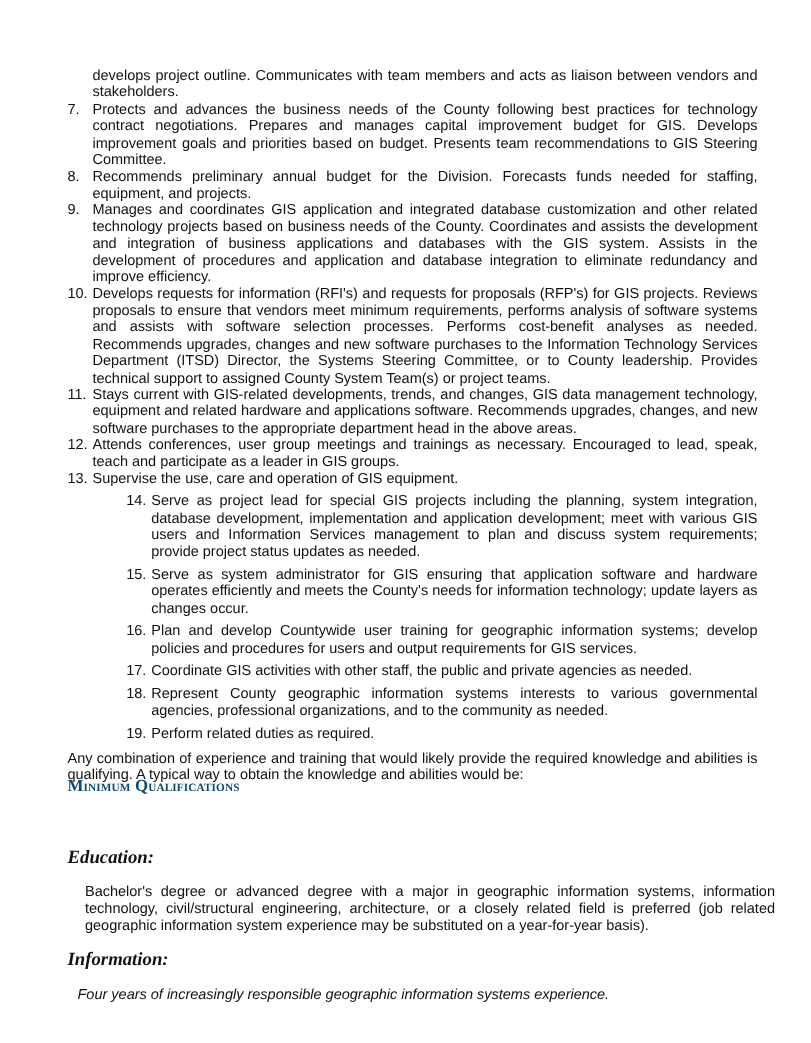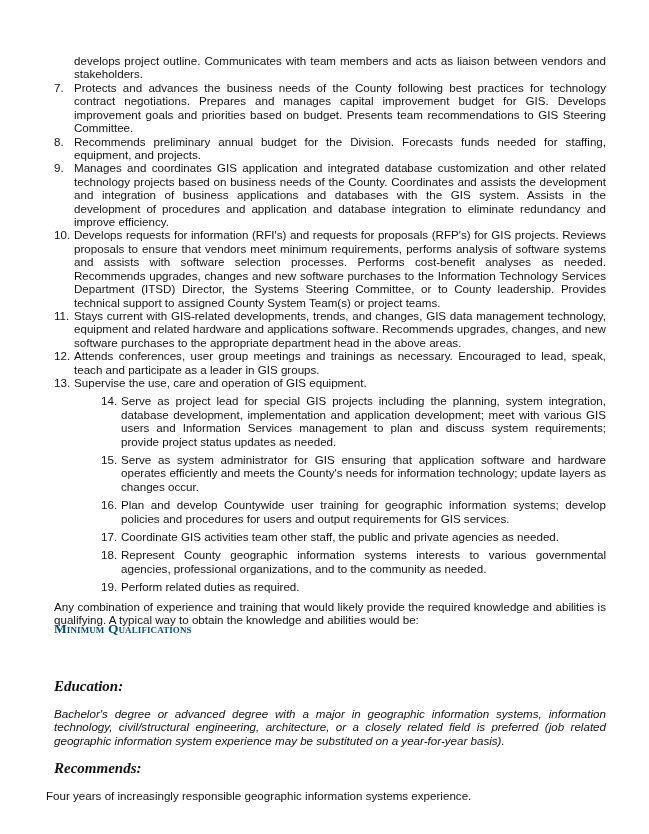--- a/index.html
+++ b/index.html
@@ -85,31 +85,31 @@
       font-family: "Liberation Serif", serif;
       font-weight: bold;
       font-style: italic;
       font-size: 15px;
       color: #111111;
     }
     .edu-heading { top: 678px; }
     .exp-heading { top: 760px; }
     .edu-text {
       position: absolute;
-      left: 54px;
+      left: 68px;
       top: 707px;
       width: 552px;
-      font-style: italic;
     }
     .exp-text {
       position: absolute;
-      left: 46px;
+      left: 62px;
       top: 789px;
       width: 544px;
       text-align: left;
+      font-style: italic;
     }
   </style>
 </head>
 <body>
 
 <div class="page">
 
   <p class="body-text cont" style="margin:0;">develops project outline. Communicates with team members and acts as liaison between vendors and stakeholders.</p>
 
   <ol class="duties body-text">
@@ -148,37 +148,37 @@
     <li class="duty gap">
       <span class="num">15.</span>
       <span class="txt">Serve as system administrator for GIS ensuring that application software and hardware operates efficiently and meets the County's needs for information technology; update layers as changes occur.</span>
     </li>
     <li class="duty gap">
       <span class="num">16.</span>
       <span class="txt">Plan and develop Countywide user training for geographic information systems; develop policies and procedures for users and output requirements for GIS services.</span>
     </li>
     <li class="duty gap">
       <span class="num">17.</span>
-      <span class="txt">Coordinate GIS activities team other staff, the public and private agencies as needed.</span>
+      <span class="txt">Coordinate GIS activities with other staff, the public and private agencies as needed.</span>
     </li>
     <li class="duty gap">
       <span class="num">18.</span>
       <span class="txt">Represent County geographic information systems interests to various governmental agencies, professional organizations, and to the community as needed.</span>
     </li>
     <li class="duty gap">
       <span class="num">19.</span>
       <span class="txt">Perform related duties as required.</span>
     </li>
   </ol>
 
   <div class="section-heading">Minimum Qualifications</div>
 
   <p class="body-text intro" style="margin:0;">Any combination of experience and training that would likely provide the required knowledge and abilities is qualifying.  A typical way to obtain the knowledge and abilities would be:</p>
 
   <div class="subheading edu-heading">Education:</div>
 
   <p class="body-text edu-text" style="margin:0;">Bachelor's degree or advanced degree with a major in geographic information systems, information technology, civil/structural engineering, architecture, or a closely related field is preferred (job related geographic information system experience may be substituted on a year-for-year basis).</p>
 
-  <div class="subheading exp-heading">Recommends:</div>
+  <div class="subheading exp-heading">Information:</div>
 
   <p class="body-text exp-text" style="margin:0;">Four years of increasingly responsible geographic information systems experience.</p>
 
 </div>
 
 </body></html>

